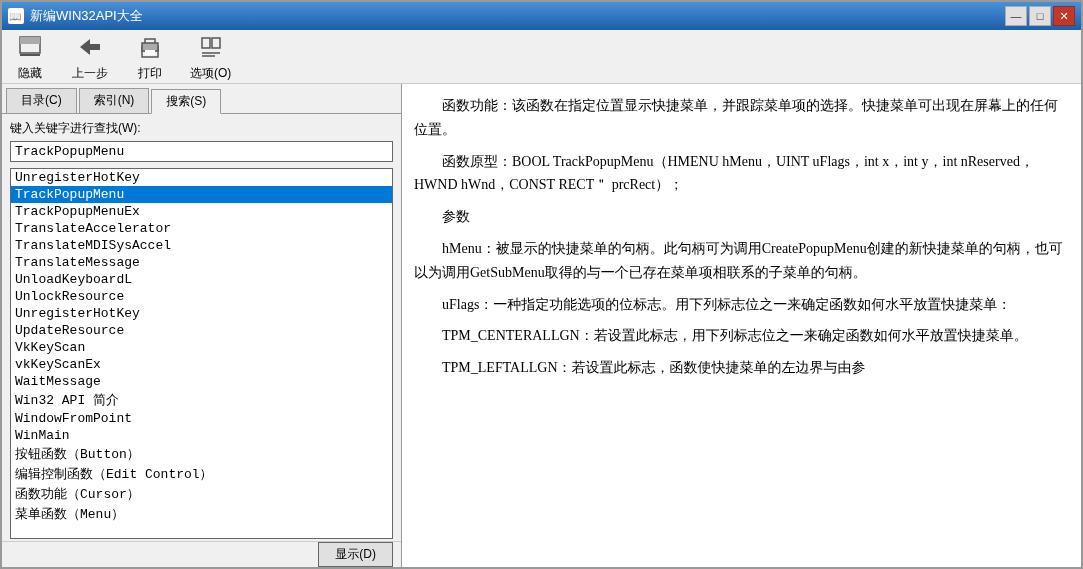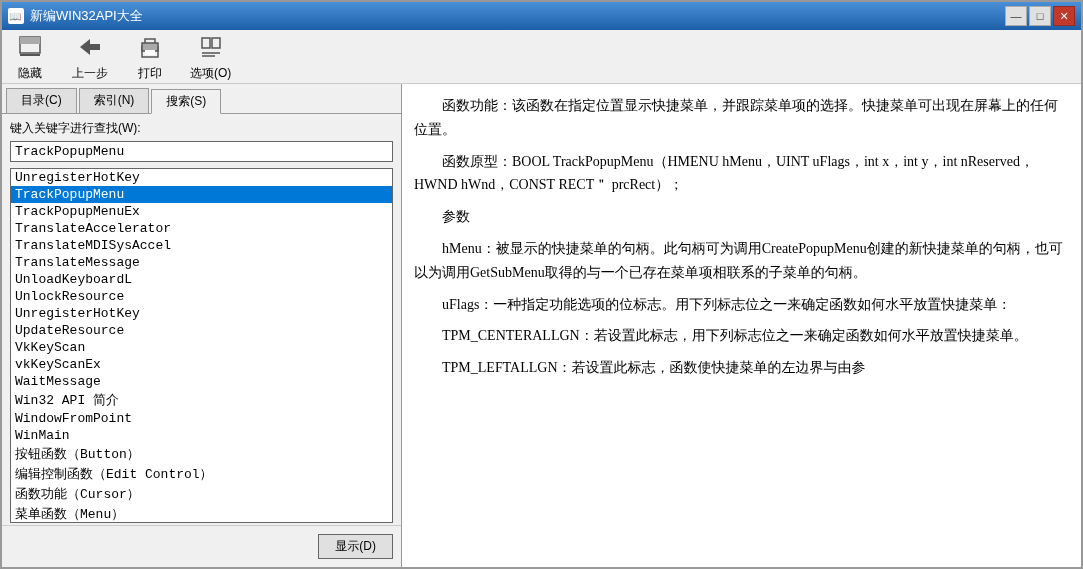--- a/index.html
+++ b/index.html
@@ -162,21 +162,21 @@
     }
     .list-item {
       padding: 1px 4px;
       cursor: pointer;
       font-family: 'Courier New', monospace;
       font-size: 13px;
       white-space: nowrap;
     }
     .list-item.selected { background: #0078d7; color: white; }
     .bottom-bar {
-      padding: 8px 8px;
+      padding: 0 8px;
       display: flex;
       justify-content: flex-end;
       border-top: 1px solid #ccc;
       flex-shrink: 0;
     }
     .show-btn {
       padding: 3px 16px;
       border: 1px solid #666;
       background: #e0e0e0;
       cursor: pointer;

